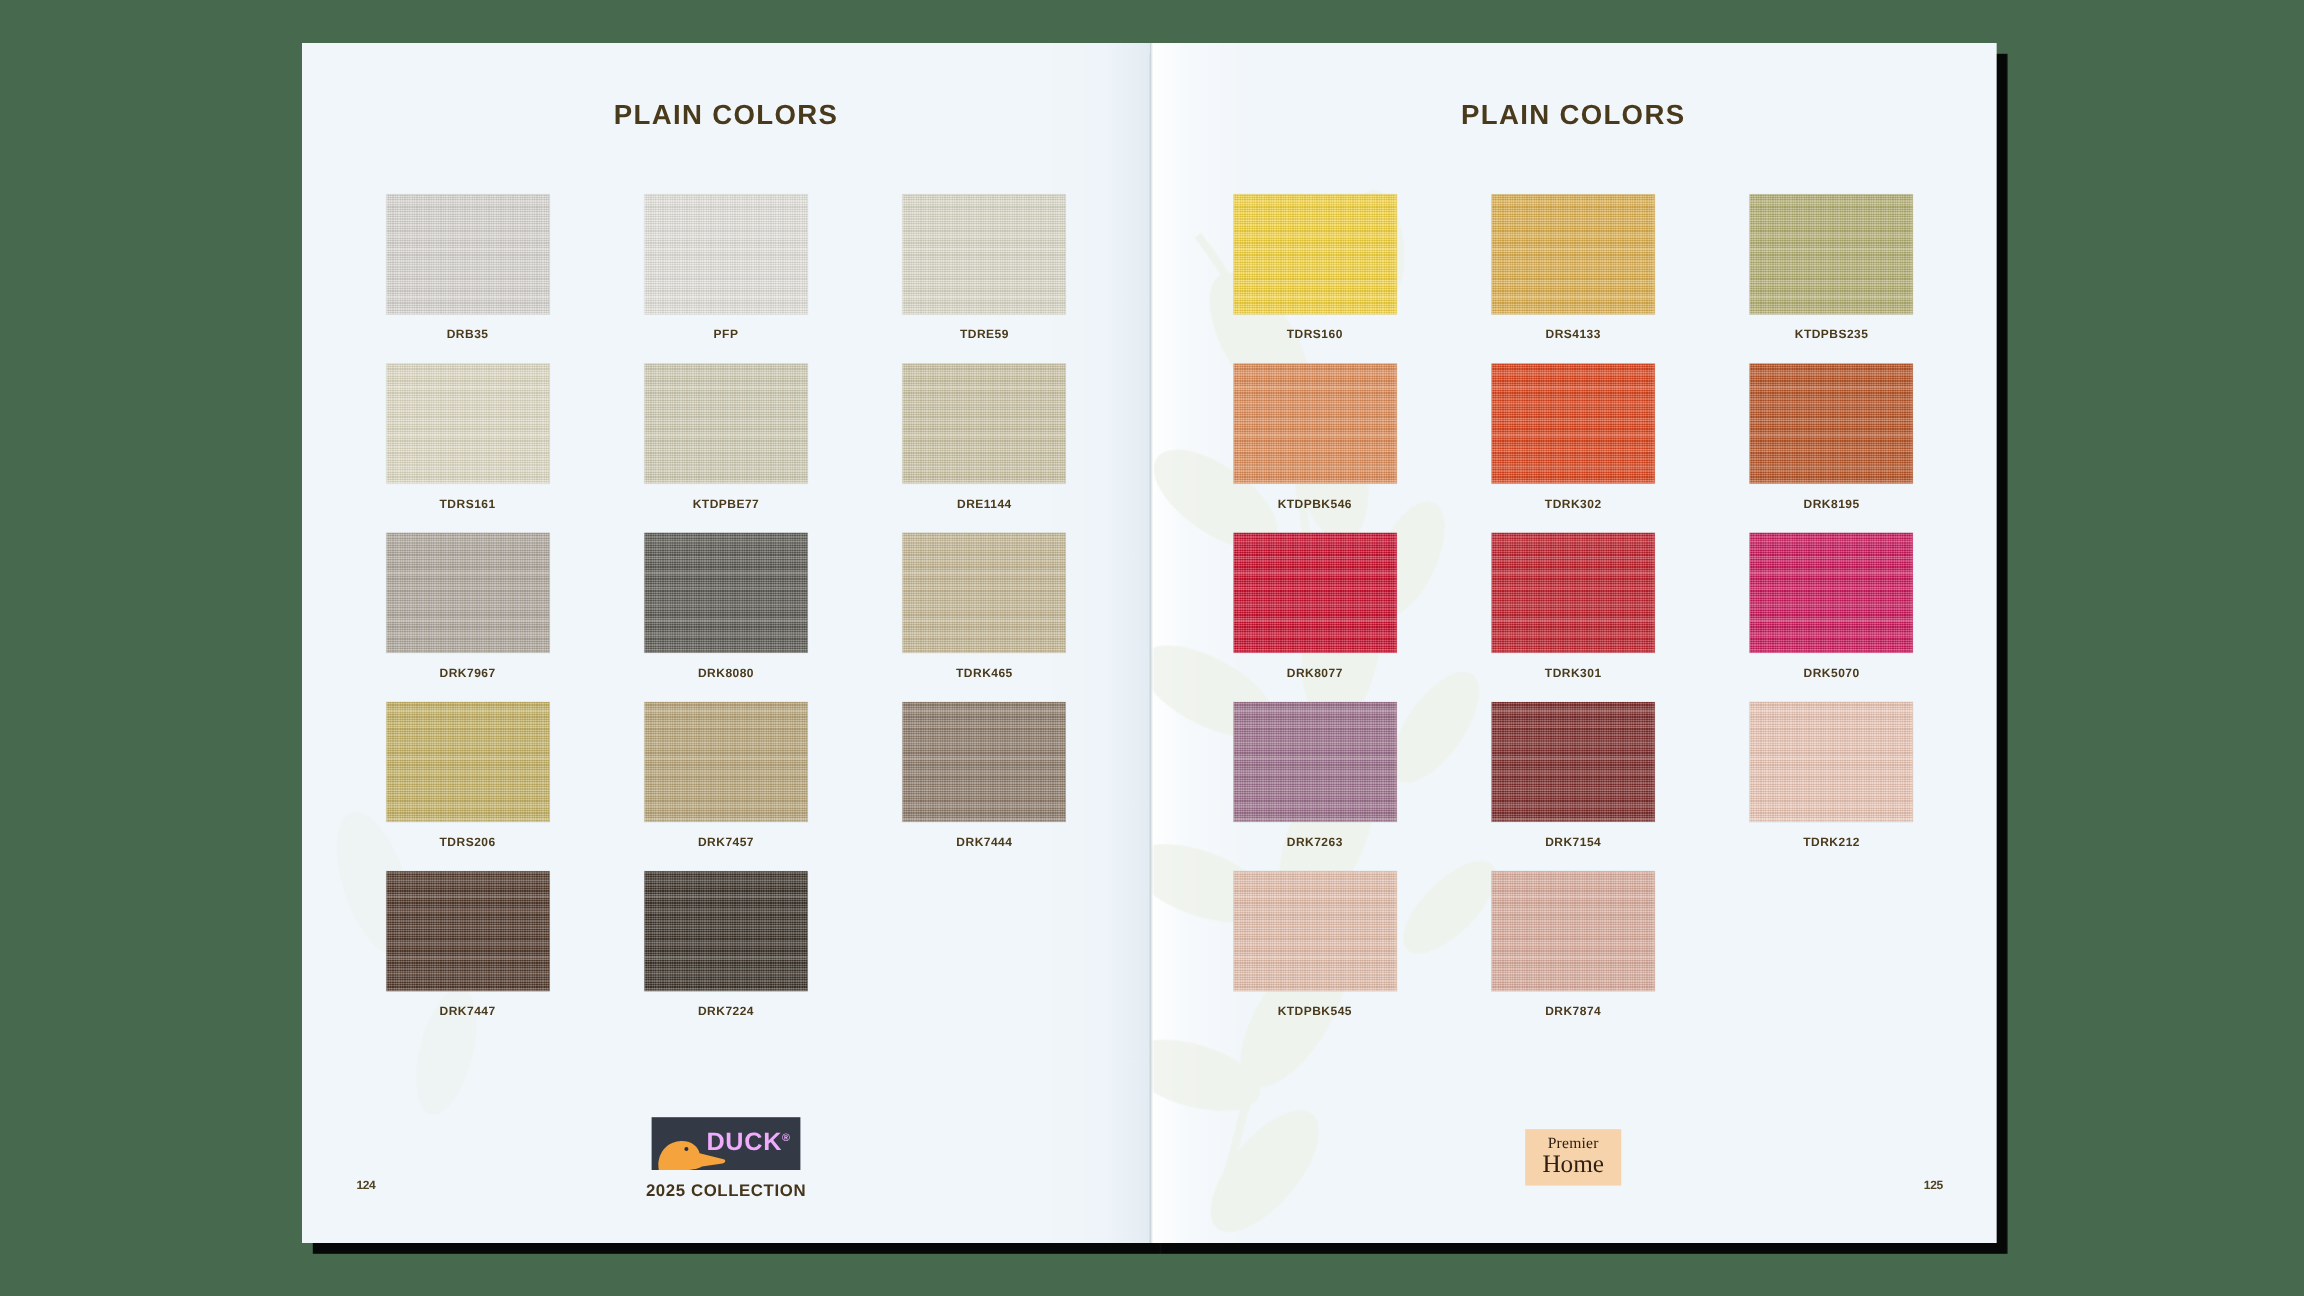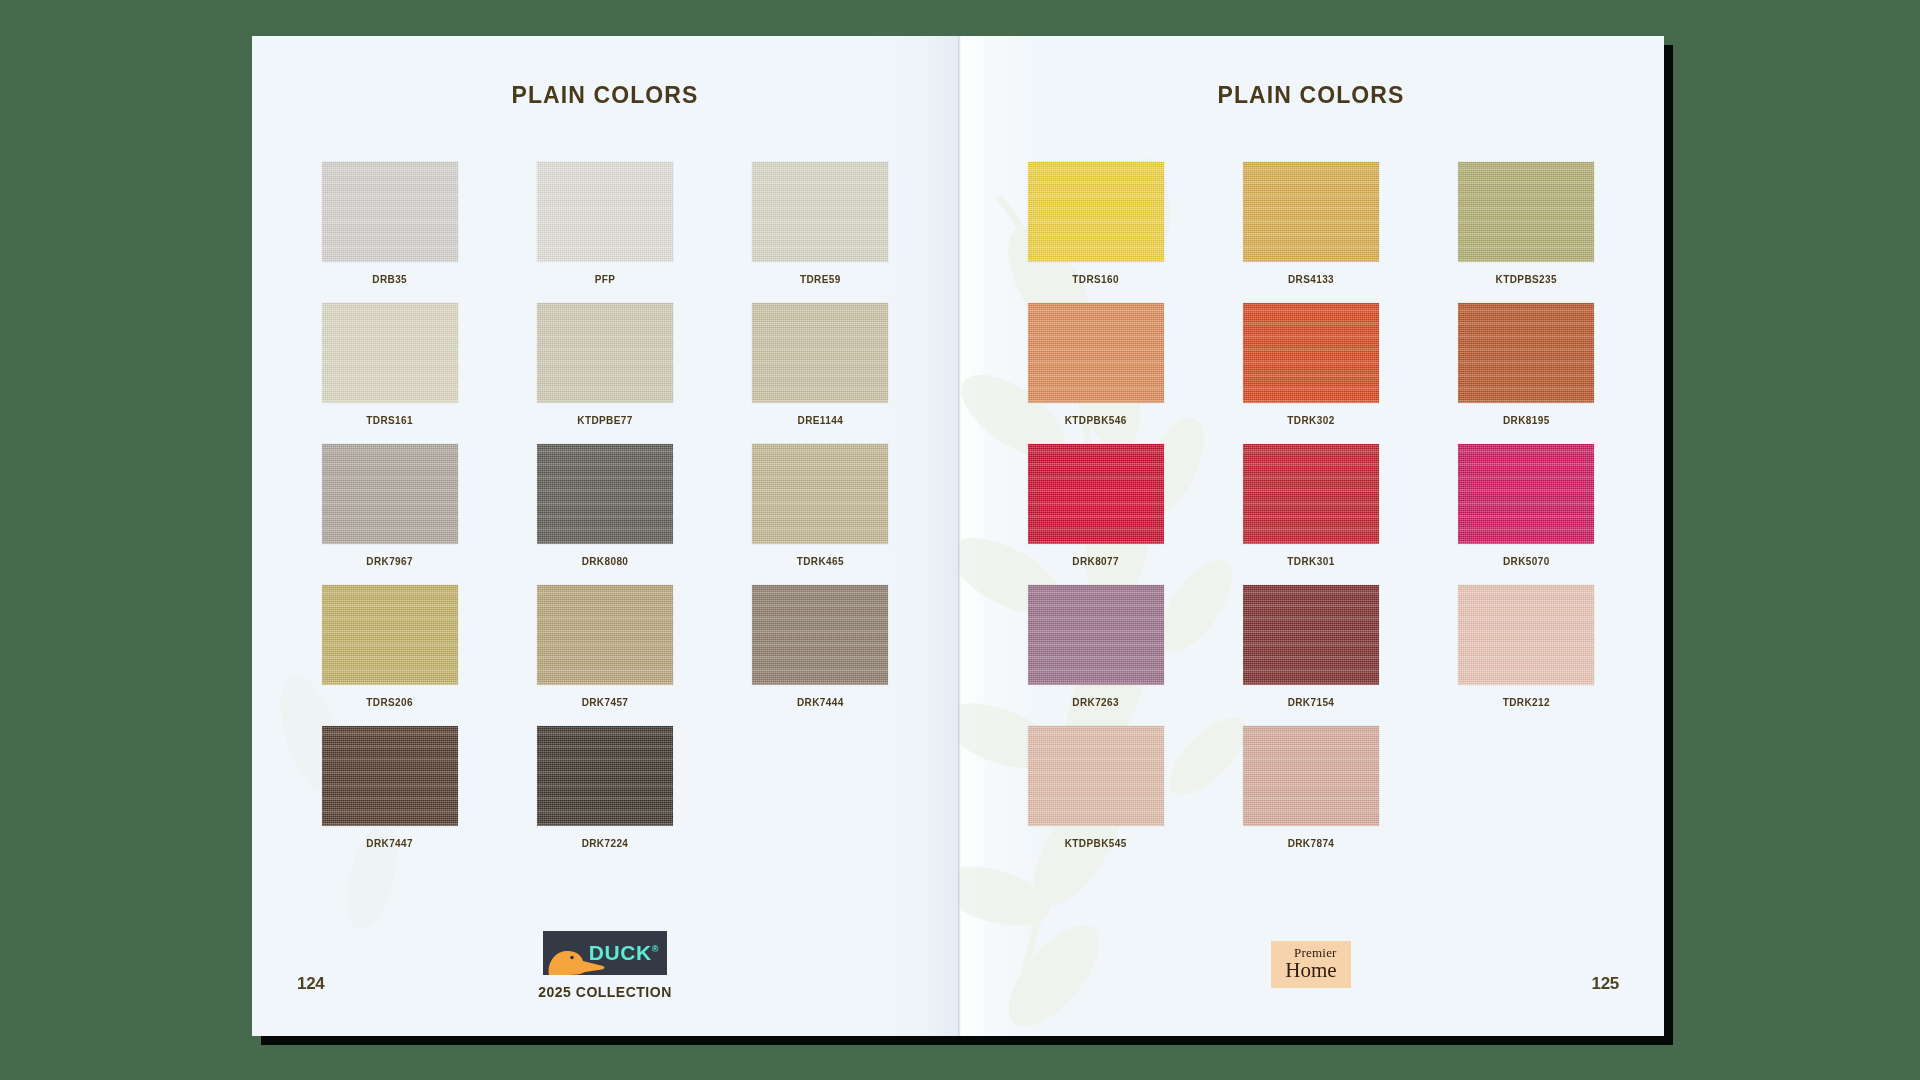--- a/index.html
+++ b/index.html
@@ -156,21 +156,21 @@
     letter-spacing: 0.4px;
     color: #4a3a1c;
     text-align: center;
     white-space: nowrap;
   }
 
   
   .page-number {
     position: absolute;
     bottom: 42px;
-    font-size: 17px;
+    font-size: 10px;
     font-weight: bold;
     color: #4f4322;
     letter-spacing: -0.3px;
     z-index: 4;
   }
   .page-number.left-num  { left: 45px; }
   .page-number.right-num { right: 45px; }
 
   
   .brand-duck {
@@ -200,21 +200,21 @@
     bottom: -2px;
     width: 62px;
     height: 36px;
   }
 
   .duck-word {
     position: absolute;
     right: 8px;
     top: 50%;
     transform: translateY(-52%);
-    color: #5eead4;
+    color: #f0abfc;
     font-size: 21px;
     font-weight: bold;
     letter-spacing: 0.6px;
     font-family: "Liberation Sans", sans-serif;
   }
   .duck-word sup {
     font-size: 9px;
     vertical-align: super;
   }
 
@@ -233,21 +233,21 @@
     left: 0;
     width: 100%;
     display: flex;
     justify-content: center;
     z-index: 4;
   }
 
   .premier-badge {
     background: #f6d3ab;
     padding: 5px 14px 7px;
-    text-align: right;
+    text-align: center;
     line-height: 1;
     font-family: "Liberation Serif", serif;
     color: #2f2013;
   }
   .premier-top {
     font-size: 13px;
     letter-spacing: 0.2px;
     display: block;
   }
   .premier-bottom {

